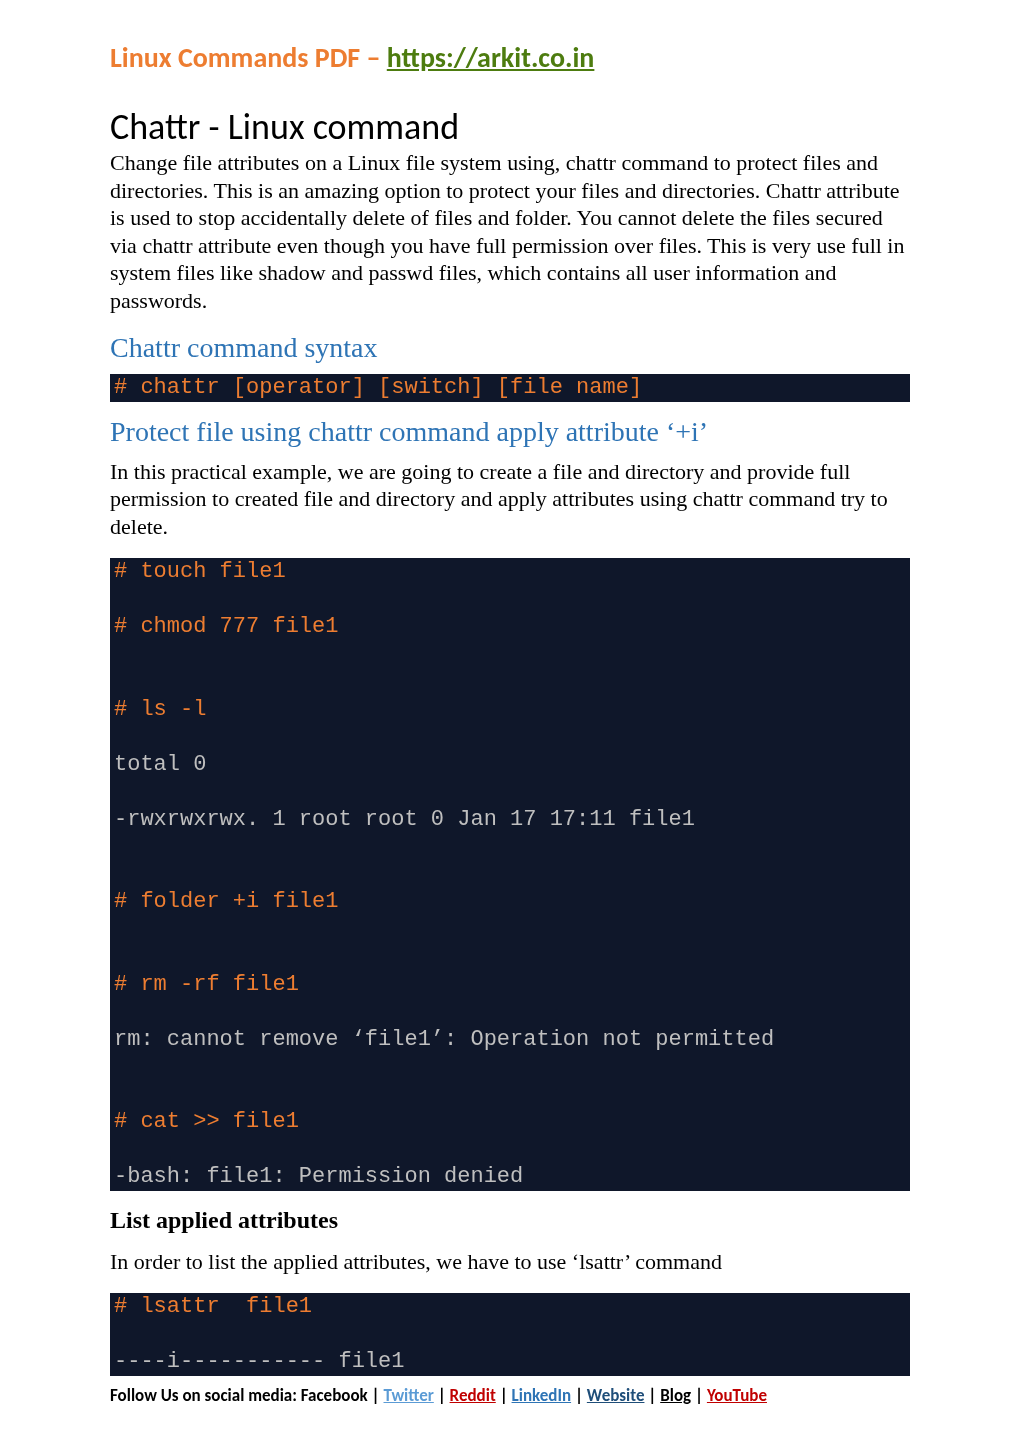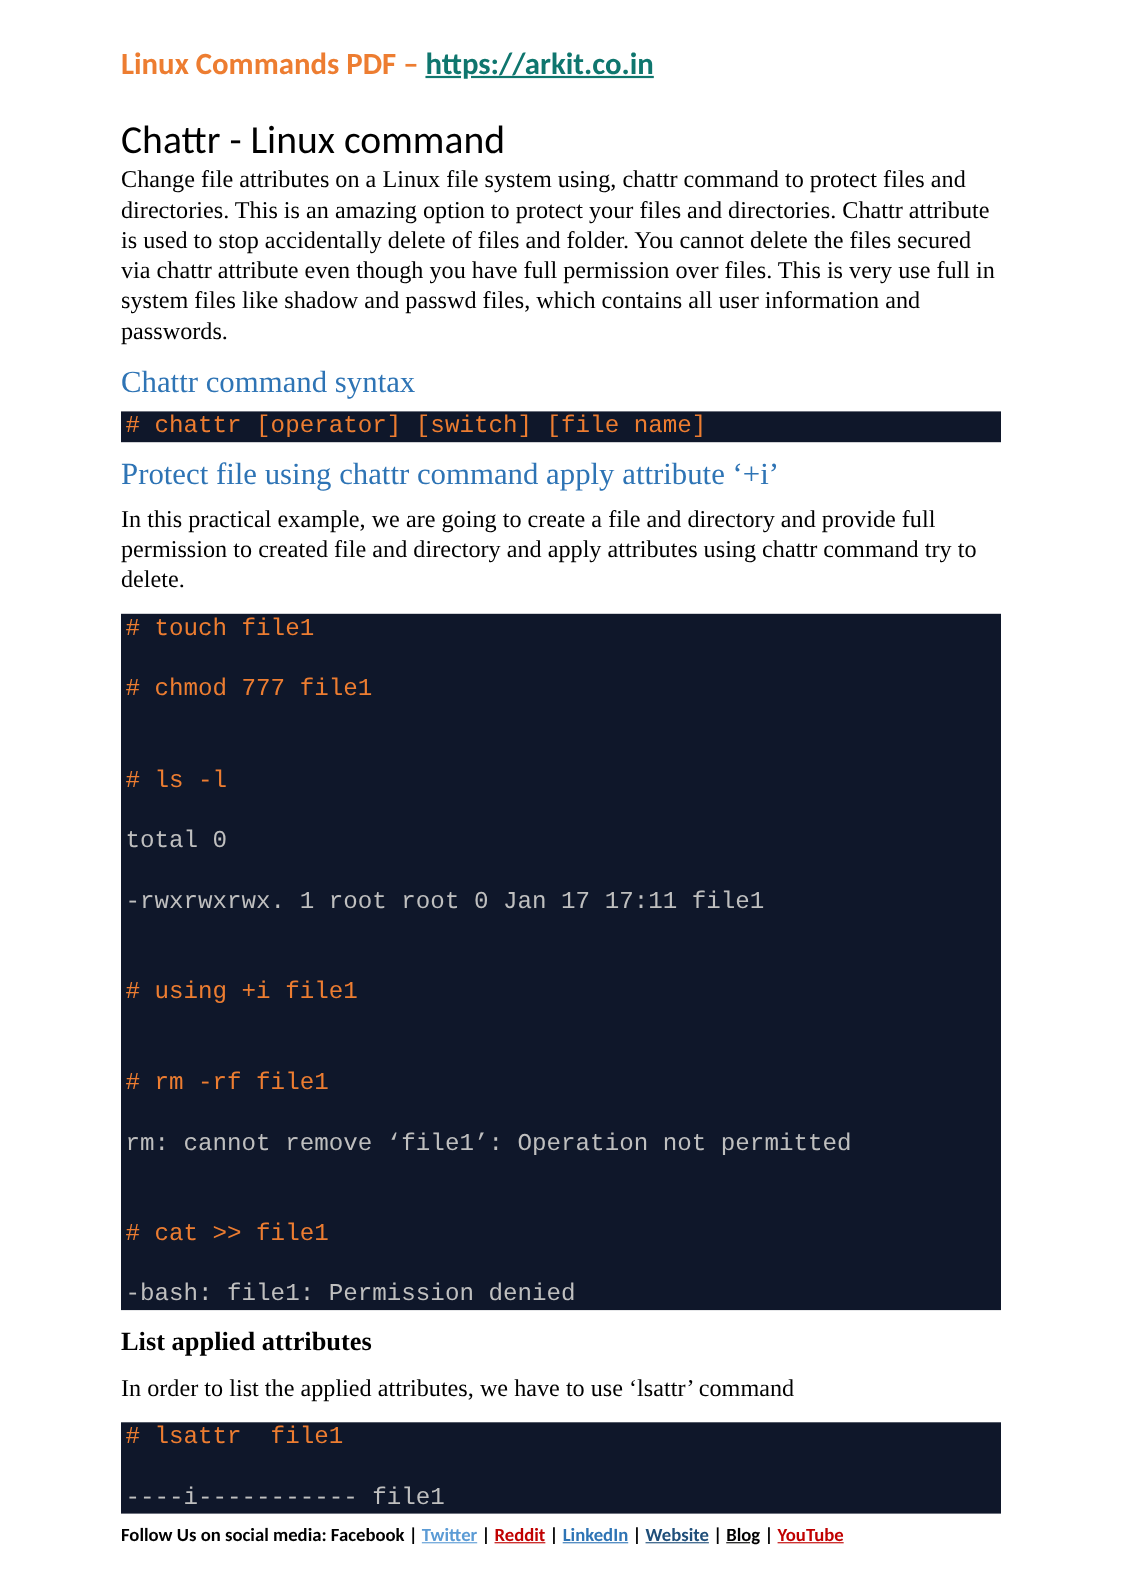--- a/index.html
+++ b/index.html
@@ -13,21 +13,21 @@
   .page {
     padding: 40px 110px 40px 110px;
   }
   .header-line {
     font-family: Calibri, Arial, sans-serif;
     font-size: 28px;
     font-weight: bold;
     margin-bottom: 30px;
   }
   .header-orange { color: #ed7d31; }
-  .header-link { color: #0f766e; text-decoration: underline; }
+  .header-link { color: #4d7c0f; text-decoration: underline; }
   .title {
     font-family: Calibri, Arial, sans-serif;
     color: #000000;
     font-size: 36px;
     font-weight: normal;
   }
   .body-text {
     font-size: 22px;
     color: #000000;
     line-height: 1.25;
@@ -99,21 +99,21 @@
 
   <p class="body-text">In this practical example, we are going to create a file and directory and provide full permission to created file and directory and apply attributes using chattr command try to delete.</p>
 
   <div class="code-block"><span class="code-line code-orange"># touch file1</span>
 <span class="code-line code-orange"># chmod 777 file1</span>
 <span class="code-line"></span>
 <span class="code-line code-orange"># ls -l</span>
 <span class="code-line code-grey">total 0</span>
 <span class="code-line code-grey">-rwxrwxrwx. 1 root root 0 Jan 17 17:11 file1</span>
 <span class="code-line"></span>
-<span class="code-line code-orange"># using +i file1</span>
+<span class="code-line code-orange"># folder +i file1</span>
 <span class="code-line"></span>
 <span class="code-line code-orange"># rm -rf file1</span>
 <span class="code-line code-grey">rm: cannot remove ‘file1’: Operation not permitted</span>
 <span class="code-line"></span>
 <span class="code-line code-orange"># cat &gt;&gt; file1</span>
 <span class="code-line code-grey">-bash: file1: Permission denied</span></div>
 
   <p class="bold-sub">List applied attributes</p>
 
   <p class="body-text">In order to list the applied attributes, we have to use ‘lsattr’ command</p>

